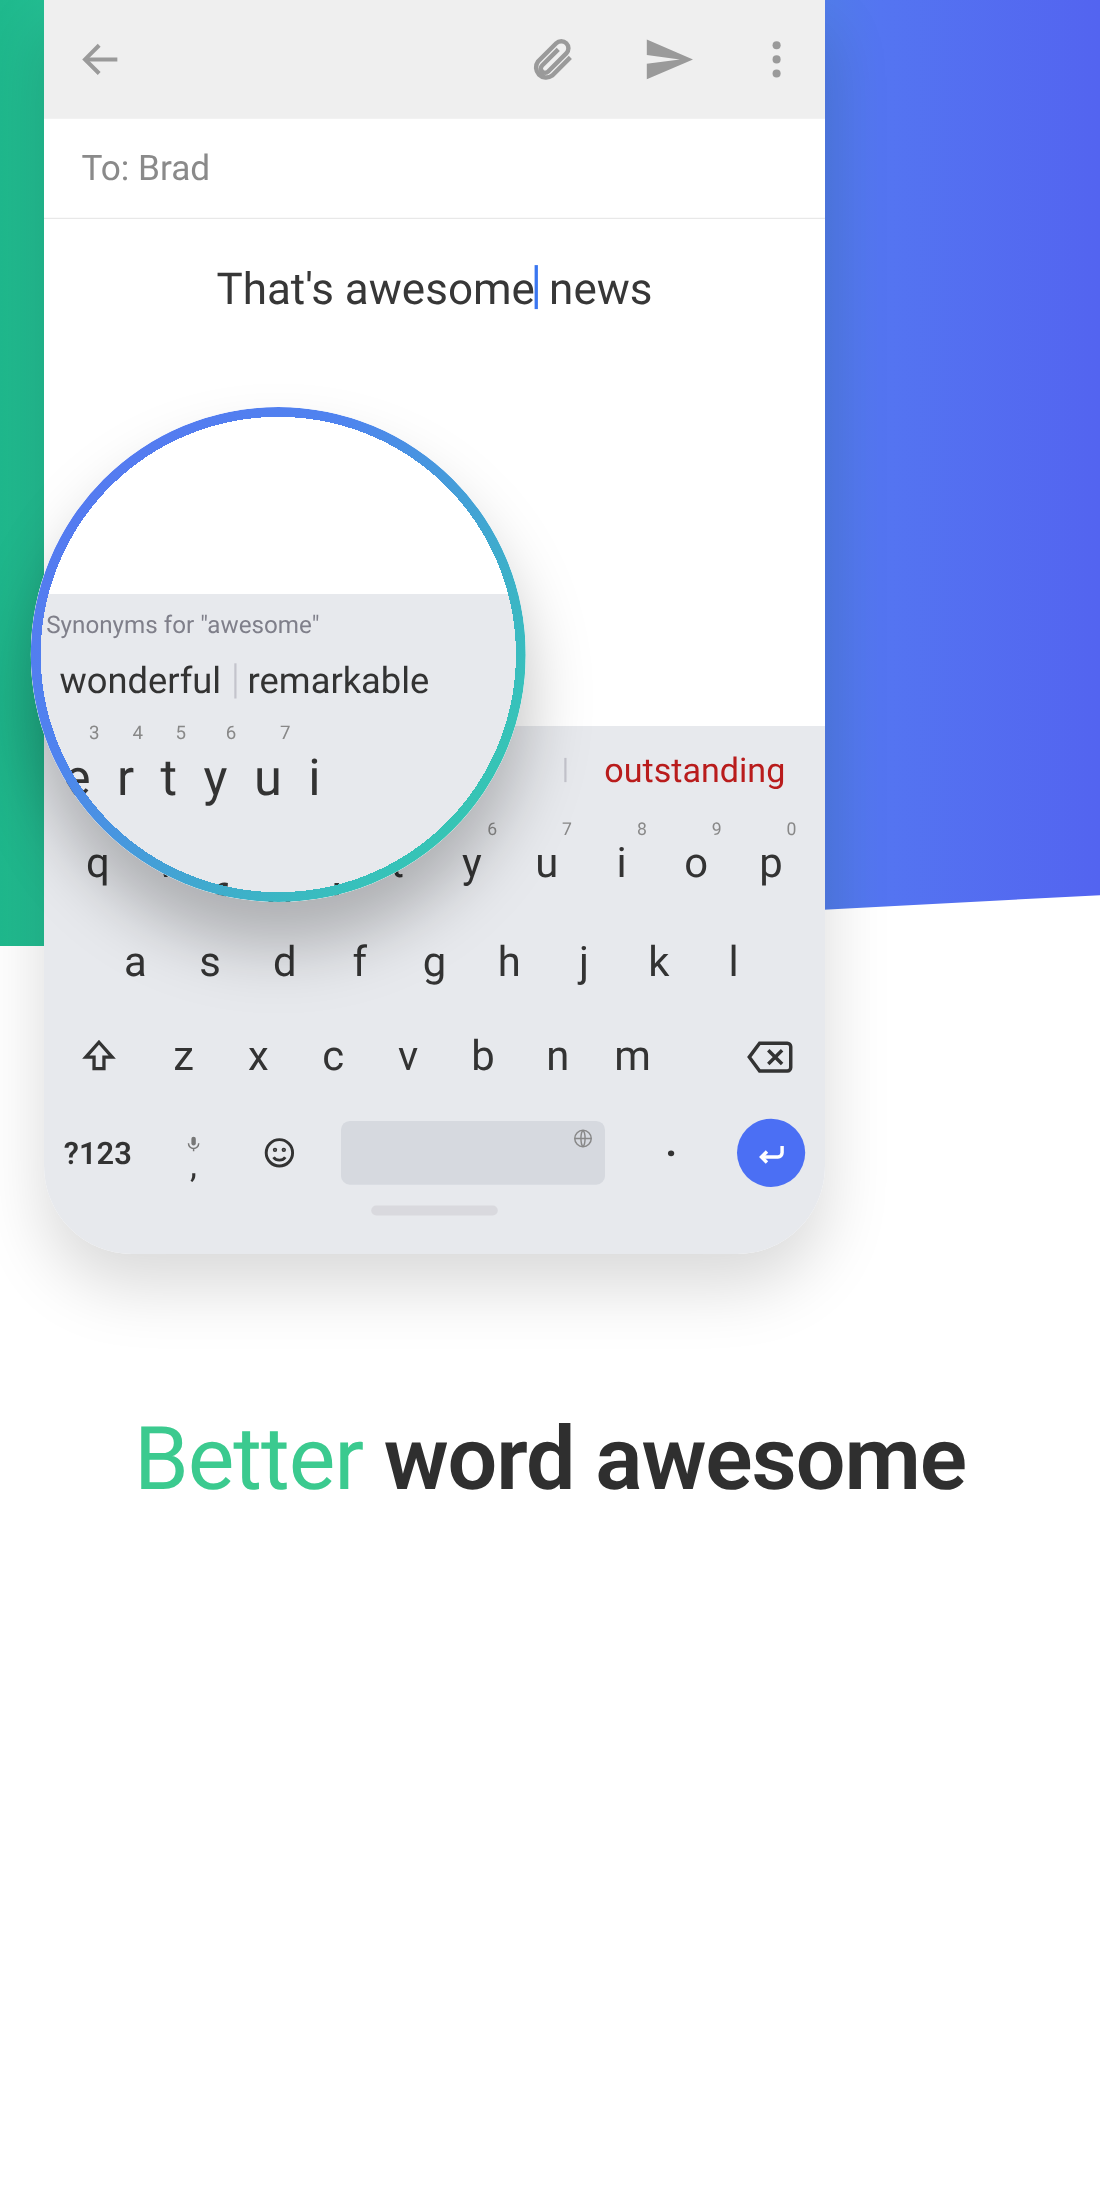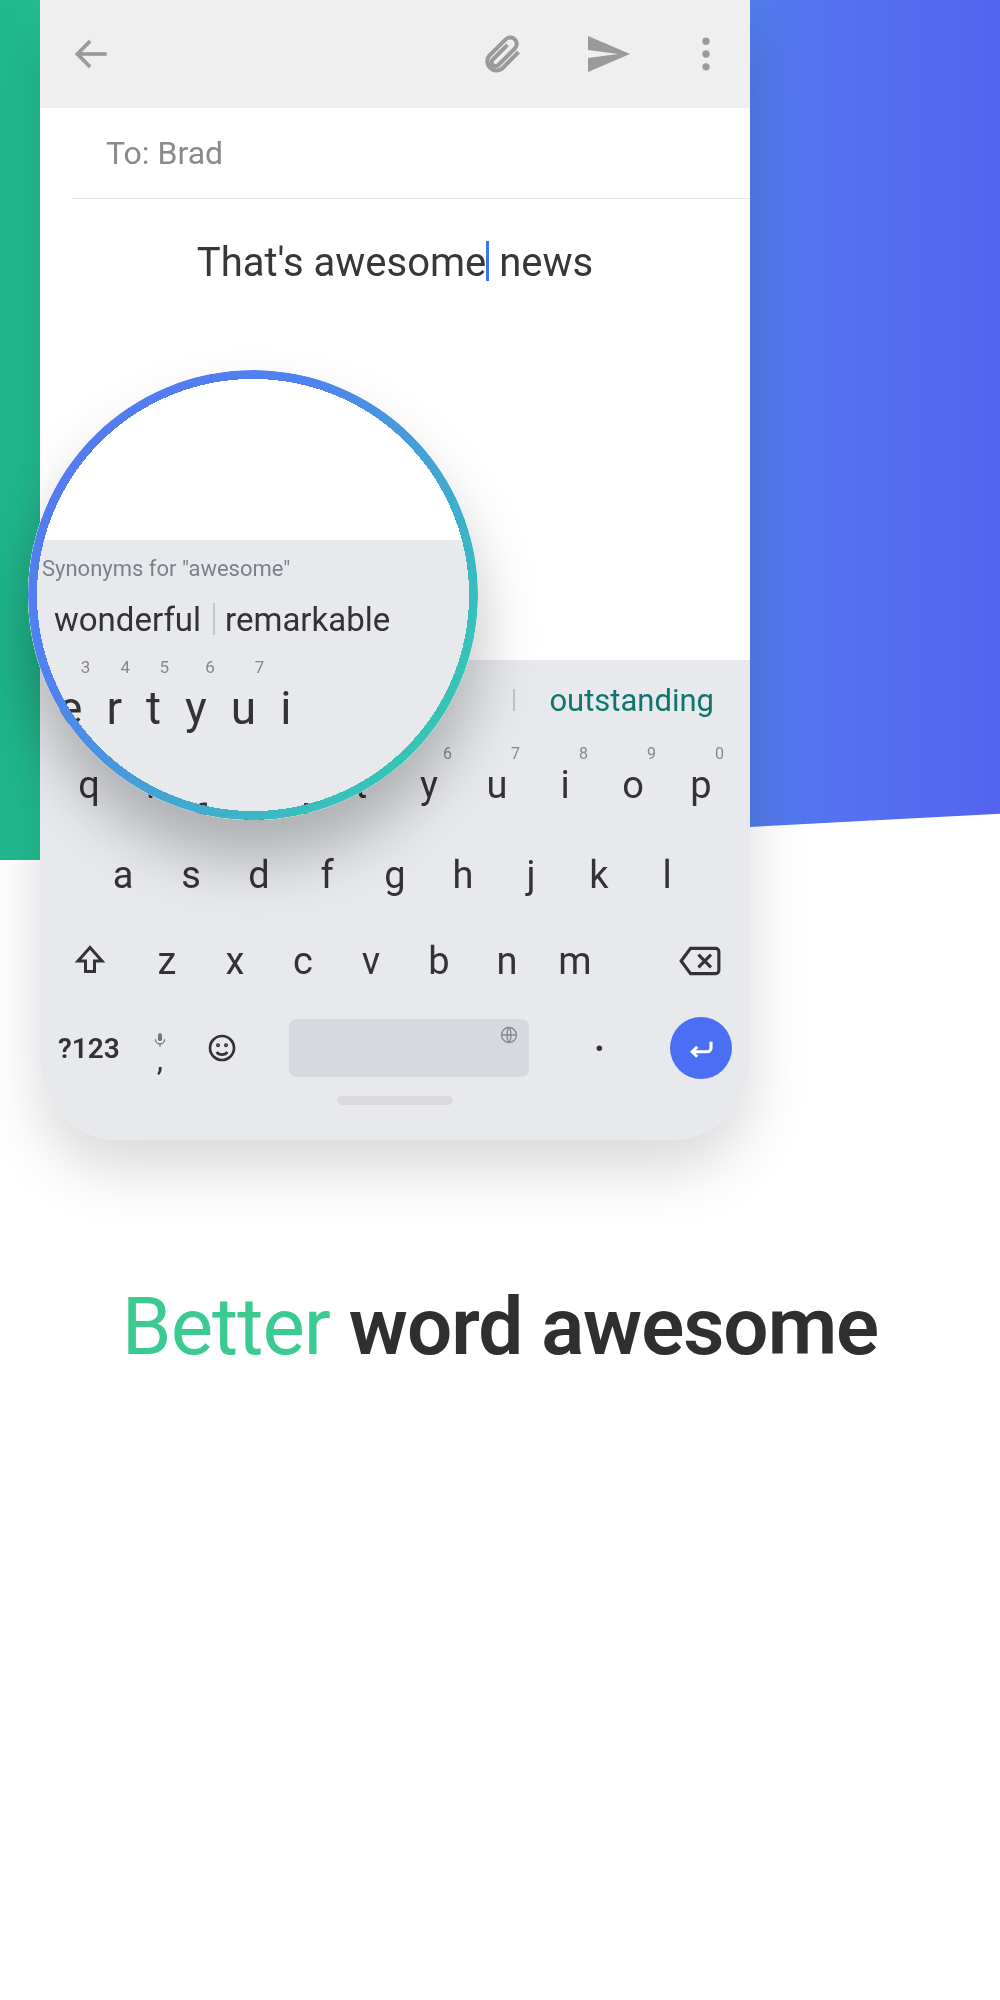--- a/index.html
+++ b/index.html
@@ -26,63 +26,63 @@
     height:108px; background:#efefef;
     display:flex; align-items:center; justify-content:space-between;
     padding:0 30px;
   }
   .header .left { width:200px; }
   .header .right { display:flex; align-items:center; gap:60px; }
   .arrow-back { width:44px; height:44px; }
   .arrow-back svg, .attach svg, .send svg, .more svg { width:100%; height:100%; }
   .to-field {
     padding:26px 34px; border-bottom:1px solid #e6e6e6;
-    font-size:32px; color:#8a8a8a;margin-left:32px;
+    font-size:32px; color:#8a8a8a;
   }
   .compose {
     padding:40px 34px; font-size:40px; color:#373737;
     position:relative;
     height:460px;
     text-align:center;
   }
   .compose .caret {
     display:inline-block; width:3px; height:40px; background:#3a76f0;
     vertical-align:-5px;
   }
   
   .keyboard {
     position:absolute; bottom:0; left:0; right:0; height:480px;
     background:#e7e9ed;
   }
   .sugg-row {
     display:flex; height:80px; align-items:center;
   }
   .sugg {
-    flex:1; text-align:center; font-size:31px; color:#0f766e;
+    flex:1; text-align:center; font-size:31px; color:#b91c1c;
     position:relative;
   }
   .sugg + .sugg::before {
     content:""; position:absolute; left:0; top:20%; height:60%; width:2px; background:#c4c4cc;
   }
   .krow { display:flex; justify-content:center; gap:10px; padding:4px 12px; }
   .key {
     background:transparent; border:none; height:82px; width:58px;
     font-size:38px; color:#333; position:relative; text-align:center;
   }
   .key .sub { position:absolute; top:0px; right:6px; font-size:16px; color:#888; }
   .krow.shifted { padding-left:40px; padding-right:40px; }
   .krow.bottom { padding:0 12px; }
   .shift, .backspace {
     width:76px; height:82px; display:flex; align-items:center; justify-content:center;
   }
   .home-indicator {
     position:absolute; bottom:35px; left:50%; transform:translateX(-50%);
     width:115px; height:9px; border-radius:5px; background:#d9d9de;
   }
-  .fnrow { position:relative; display:flex; align-items:center; height:92px; padding:0 18px; gap:18px; }
+  .fnrow { position:relative; display:flex; align-items:center; height:92px; padding:0 18px; gap:34px; }
   .fnkey { font-size:28px; color:#333; background:transparent; height:64px; display:flex; align-items:center; justify-content:center; }
   .space { flex:0 0 240px; height:58px; background:#d6d9df; border-radius:8px; position:relative; margin:0 auto; }
   .space .globe { position:absolute; right:10px; top:6px; }
   .enter { width:62px; height:62px; border-radius:50%; background:#4b6ff4; display:flex; align-items:center; justify-content:center; margin-left:auto; }
   .period { font-size:36px; font-weight:700; color:#333; padding:0 20px 18px; }
 
   
   .mag {
     position:absolute; z-index:5; top:370px; left:28px; width:450px; height:450px;
     border-radius:50%;

